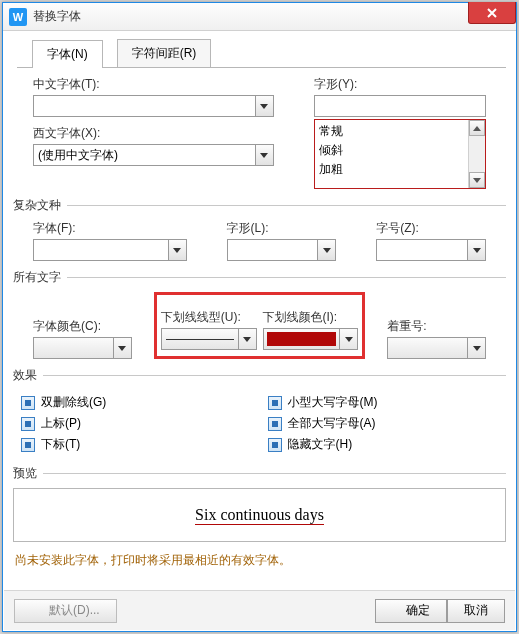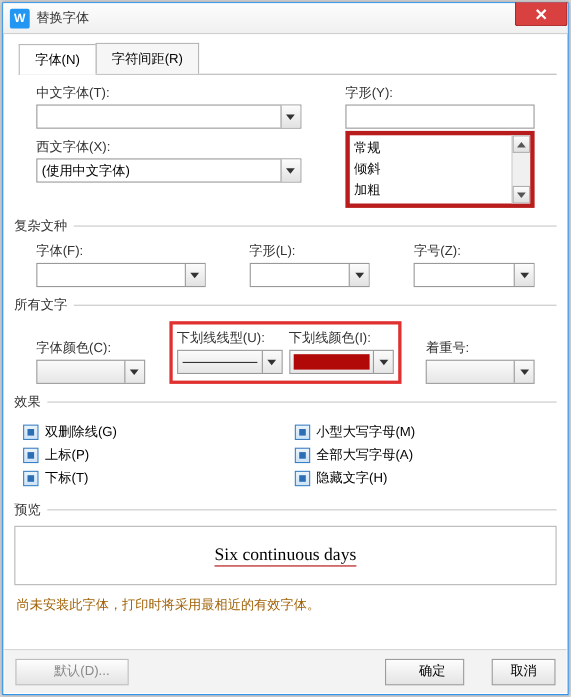--- a/index.html
+++ b/index.html
@@ -5,56 +5,56 @@
   * { box-sizing: border-box; font-family: "Microsoft YaHei", "SimSun", sans-serif; font-size: 12px; }
   body { margin: 0; background: #d8d8d8; width: 519px; height: 634px; position: relative; }
   .window { position: absolute; left: 2px; top: 2px; width: 515px; height: 630px; background: #fff; border: 1px solid #1e88e5; box-shadow: 0 0 4px rgba(0,0,0,0.3); }
   .titlebar { height: 28px; background: linear-gradient(#fdfdfd,#f0f0f0); border-bottom: 1px solid #d0d0d0; display: flex; align-items: center; padding: 0 0 0 6px; position: relative; }
   .appicon { width: 18px; height: 18px; background: #2196f3; border-radius: 2px; display:flex; align-items:center; justify-content:center; color:#fff; font-weight:bold; font-size:11px; }
   .title { margin-left: 6px; color: #333; }
   .closebtn { position: absolute; right: 0; top: -1px; width: 48px; height: 22px; background: #d94040; border: 1px solid #a02020; border-top:none; border-bottom-left-radius:3px; border-bottom-right-radius:3px; display:flex; align-items:center; justify-content:center; color:#fff; cursor:pointer; }
   .closebtn svg { stroke:#fff; stroke-width:2; }
   .content { padding: 8px 10px 6px 10px; }
   .tabbar { display:flex; border-bottom:1px solid #b7b7b7; margin-bottom:8px; margin-left:4px; }
-  .tab { padding: 5px 14px; border:1px solid #b7b7b7; border-bottom:none; background:#f6f6f6; margin-right:-1px; position:relative; cursor:pointer; }
+  .tab { padding: 5px 14px; border:1px solid #b7b7b7; border-bottom:none; background:#f6f6f6; margin-right:-1px; position:relative; cursor:pointer;margin-left:15px; }
   .tab.active { background:#fff; top:1px; }
   .row { display:flex; }
   .col { flex:1; margin:0 20px; }
   .label { color:#333; margin-bottom:2px; display:block; }
   .combo { width:100%; height:22px; border:1px solid #999; background:#fff; position:relative; display:flex; align-items:center; padding:0 4px; cursor:pointer; }
   .combo-btn { position:absolute; right:0; top:0; width:18px; height:100%; background:linear-gradient(#fcfcfc,#e2e2e2); border-left:1px solid #999; display:flex; align-items:center; justify-content:center; }
   .arrow-down { width:0;height:0;border-left:4px solid transparent;border-right:4px solid transparent;border-top:5px solid #333; }
-  .listbox { width:100%; height:70px; border:4px solid #b91c1c; background:#fff; overflow:hidden; position:relative; }
+  .listbox { width:100%; height:70px; border:1px solid #b91c1c; background:#fff; overflow:hidden; position:relative; }
   .listbox .items { padding:2px 2px; }
   .listbox .item { padding:1px 2px; }
   .listbox .scroll { position:absolute; right:0; top:0; width:17px; height:100%; background:#f0f0f0; border-left:1px solid #d0d0d0; display:flex; flex-direction:column; }
   .sbtn { height:16px; background:linear-gradient(#fcfcfc,#e0e0e0); border:1px solid #adadad; display:flex; align-items:center; justify-content:center; font-size:8px; cursor:pointer; }
   .sbtn.up::after { content:""; width:0;height:0;border-left:4px solid transparent;border-right:4px solid transparent;border-bottom:5px solid #555; }
   .sbtn.down::after { content:""; width:0;height:0;border-left:4px solid transparent;border-right:4px solid transparent;border-top:5px solid #555; }
   .strack { flex:1; }
   .group-title { color:#333; display:flex; align-items:center; margin:8px 0 6px 0; }
   .group-title .line { flex:1; height:1px; background:#c8c8c8; margin-left:6px; }
   .colorcombo { width:100%; height:22px; border:1px solid #999; background:linear-gradient(#fbfbfb,#e6e6e6); display:flex; align-items:center; position:relative; cursor:pointer; }
   .colorcombo .swatch { flex:1; margin:3px 3px; height:14px; }
   .colorcombo .dbtn { width:18px; height:100%; border-left:1px solid #999; display:flex; align-items:center; justify-content:center; }
-  .hl { border:3px solid #e03030; padding:4px 4px 6px 4px; margin:0 2px; }
+  .hl { border:3px solid #e03030; padding:14px 4px 6px 4px; margin:0 2px; }
   .underline-sample { flex:1; height:0; border-bottom:1px solid #333; margin:0 4px; }
   .checkrow { display:flex; align-items:center; margin:4px 0 4px 8px; }
   .cbox { width:14px; height:14px; border:1px solid #3a7fc4; background:linear-gradient(#eaf3fb,#cfe4f6); margin-right:6px; cursor:pointer; position:relative; }
   .cbox::after { content:""; position:absolute; left:3px; top:3px; width:6px; height:6px; background:#2c6fb5; }
   .effects { display:flex; }
   .effects .colE { flex:1; }
   .preview-box { border:1px solid #b7b7b7; height:54px; display:flex; align-items:center; justify-content:center; margin-top:4px; }
   .preview-text { font-family: "Times New Roman", serif; font-size:16px; border-bottom:1px solid #b10808; }
   .note { color:#a16207; margin:10px 0 4px 2px; }
   .footer { position:absolute; left:1px; right:1px; bottom:1px; height:40px; background:#f3f3f3; border-top:1px solid #d6d6d6; display:flex; align-items:center; padding:0 10px; }
   .btn { height:24px; padding:0 16px; border:1px solid #9c9c9c; background:linear-gradient(#fdfdfd,#e4e4e4); cursor:pointer; display:flex; align-items:center; }
   .btn.def { color:#888; border-color:#bcbcbc;padding-left:34px; }
   .spacer { flex:1; }
-  .mr { margin-right:25px;padding-left:30px; }
+  .mr { margin-right:0;padding-left:30px; }
   .mt8 { margin-top:8px; }
 </style>
 </head>
 <body>
 
 <div class="window">
   <div class="titlebar">
     <div class="appicon">W</div>
     <span class="title">替换字体</span>
     <div class="closebtn">

